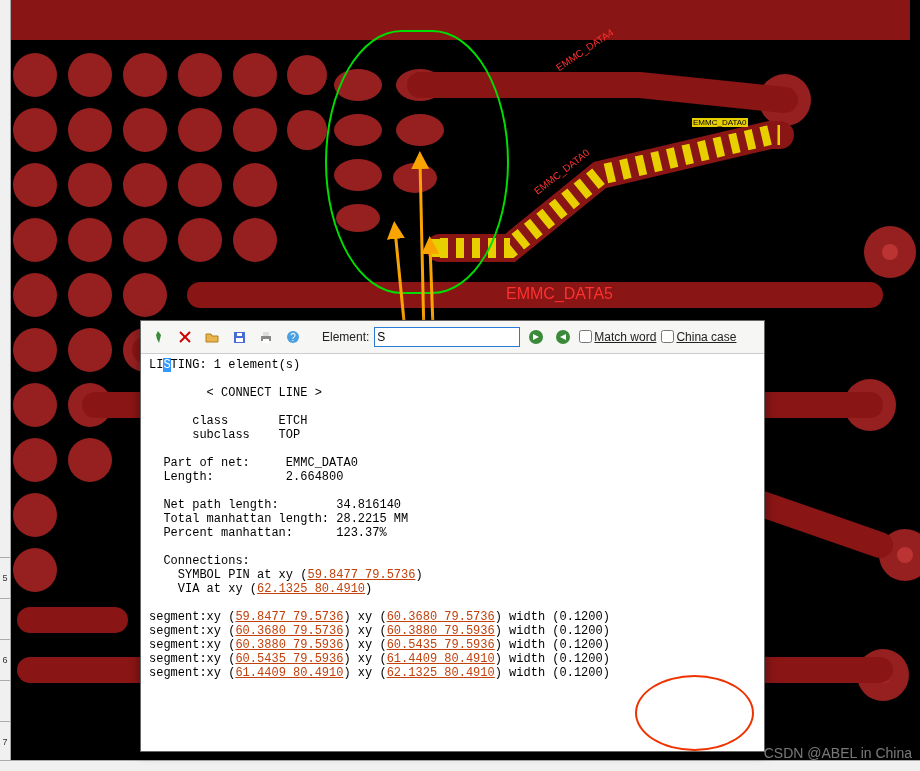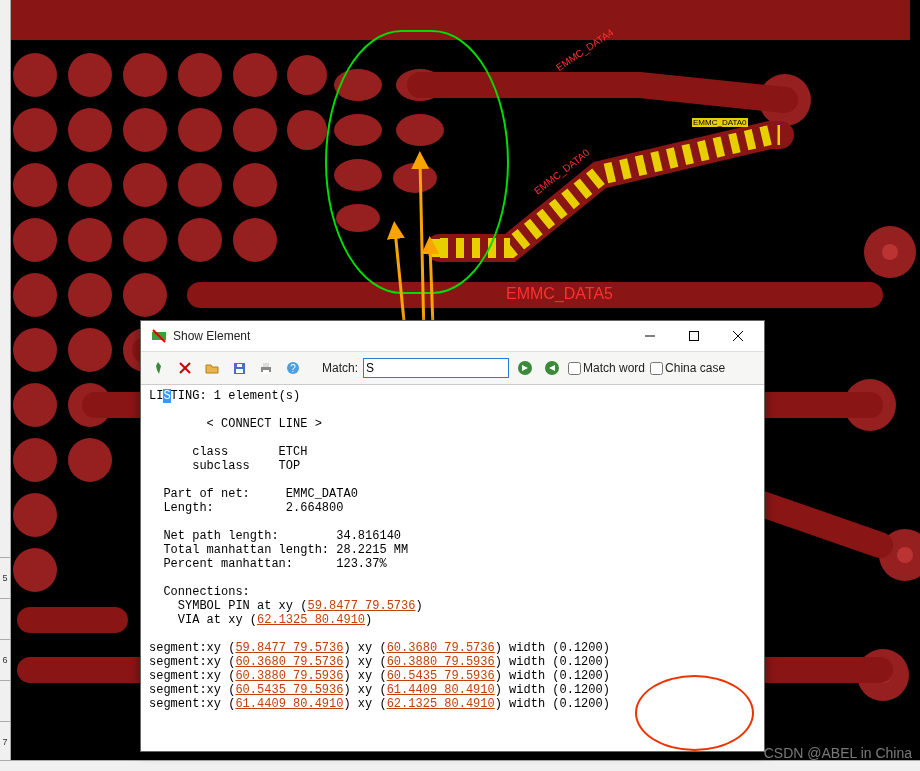--- a/index.html
+++ b/index.html
@@ -122,21 +122,21 @@
     border-radius:2px;
   }
   .tb-sep{width:4px;}
   .search-lbl{margin-left:4px;color:#222;}
   .search-input{
     width:140px;height:18px;
     border:1px solid #2a7bd6;
     padding:0 2px;
     font-size:12px;
   }
-  .chk{display:flex;align-items:flex-end;gap:2px;font-size:12px;color:#222;}
+  .chk{display:flex;align-items:flex-start;gap:2px;font-size:12px;color:#222;text-decoration:underline;}
   .chk input{margin:0;}
 
   .content {
     flex:1;
     overflow:auto;
     background:#fff;
     padding:4px 8px;
     font-family:"Courier New",monospace;
     font-size:12px;
     color:#000;
@@ -277,47 +277,20 @@
       <polygon points="0 0, 6 3, 0 6" fill="#f9a400"></polygon>
     </marker>
   </defs>
   <line x1="410" y1="382" x2="395" y2="230" stroke="#f9a400" stroke-width="3" marker-end="url(#arrowhead)"></line>
   <line x1="425" y1="382" x2="420" y2="160" stroke="#f9a400" stroke-width="3" marker-end="url(#arrowhead)"></line>
   <line x1="435" y1="382" x2="430" y2="245" stroke="#f9a400" stroke-width="3" marker-end="url(#arrowhead)"></line>
   <line x1="548" y1="405" x2="548" y2="645" stroke="#f9a400" stroke-width="3" marker-end="url(#arrowhead)"></line>
 </svg>
 
 <div class="dialog">
-  <div class="titlebar">
-    <span class="app-icon">
-      <svg width="16" height="16">
-          <rect x="1" y="4" width="14" height="8" fill="#39a339"></rect>
-          <line x1="2" y1="2" x2="14" y2="14" stroke="#d00" stroke-width="2"></line>
-        </svg>
-    </span>
-    <span class="title">Show Element</span>
-    <div class="win-buttons">
-      <div class="win-btn">
-          <svg width="10" height="10">
-            <line x1="0" y1="5" x2="10" y2="5" stroke="#000"></line>
-          </svg>
-        </div>
-      <div class="win-btn">
-          <svg width="10" height="10">
-            <rect x="0.5" y="0.5" width="9" height="9" fill="none" stroke="#000"></rect>
-          </svg>
-        </div>
-      <div class="win-btn close">
-          <svg width="10" height="10">
-            <line x1="0" y1="0" x2="10" y2="10" stroke="#000"></line>
-            <line x1="10" y1="0" x2="0" y2="10" stroke="#000"></line>
-          </svg>
-        </div>
-    </div>
-  </div>
 
   <div class="toolbar">
     <span class="tb-icon">
         <svg width="14" height="14">
           <path d="M7 1 L10 5 L9 9 L8 13 L6 9 L5 5 Z" fill="#3a8a3a"></path>
         </svg>
       </span>
     <span class="tb-icon">
         <svg width="12" height="12">
           <line x1="1" y1="1" x2="11" y2="11" stroke="#c00" stroke-width="2"></line>
@@ -343,21 +316,21 @@
           <rect x="4" y="8" width="6" height="4" fill="#fff"></rect>
         </svg>
       </span>
     <span class="tb-icon">
         <svg width="14" height="14">
           <circle cx="7" cy="7" r="6" fill="#4aa0e0"></circle>
           <text x="7" y="11" font-size="10" text-anchor="middle" fill="#fff">?</text>
         </svg>
       </span>
     <span class="tb-sep"></span>
-    <span class="search-lbl">Match:</span>
+    <span class="search-lbl">Element:</span>
     <input class="search-input" value="S" style="">
     <span class="tb-icon">
         <svg width="16" height="16">
           <circle cx="8" cy="8" r="7" fill="#3a8a3a"></circle>
           <path d="M5 5 L11 8 L5 11 Z" fill="#fff"></path>
         </svg>
       </span>
     <span class="tb-icon">
         <svg width="16" height="16">
           <circle cx="8" cy="8" r="7" fill="#3a8a3a"></circle>

